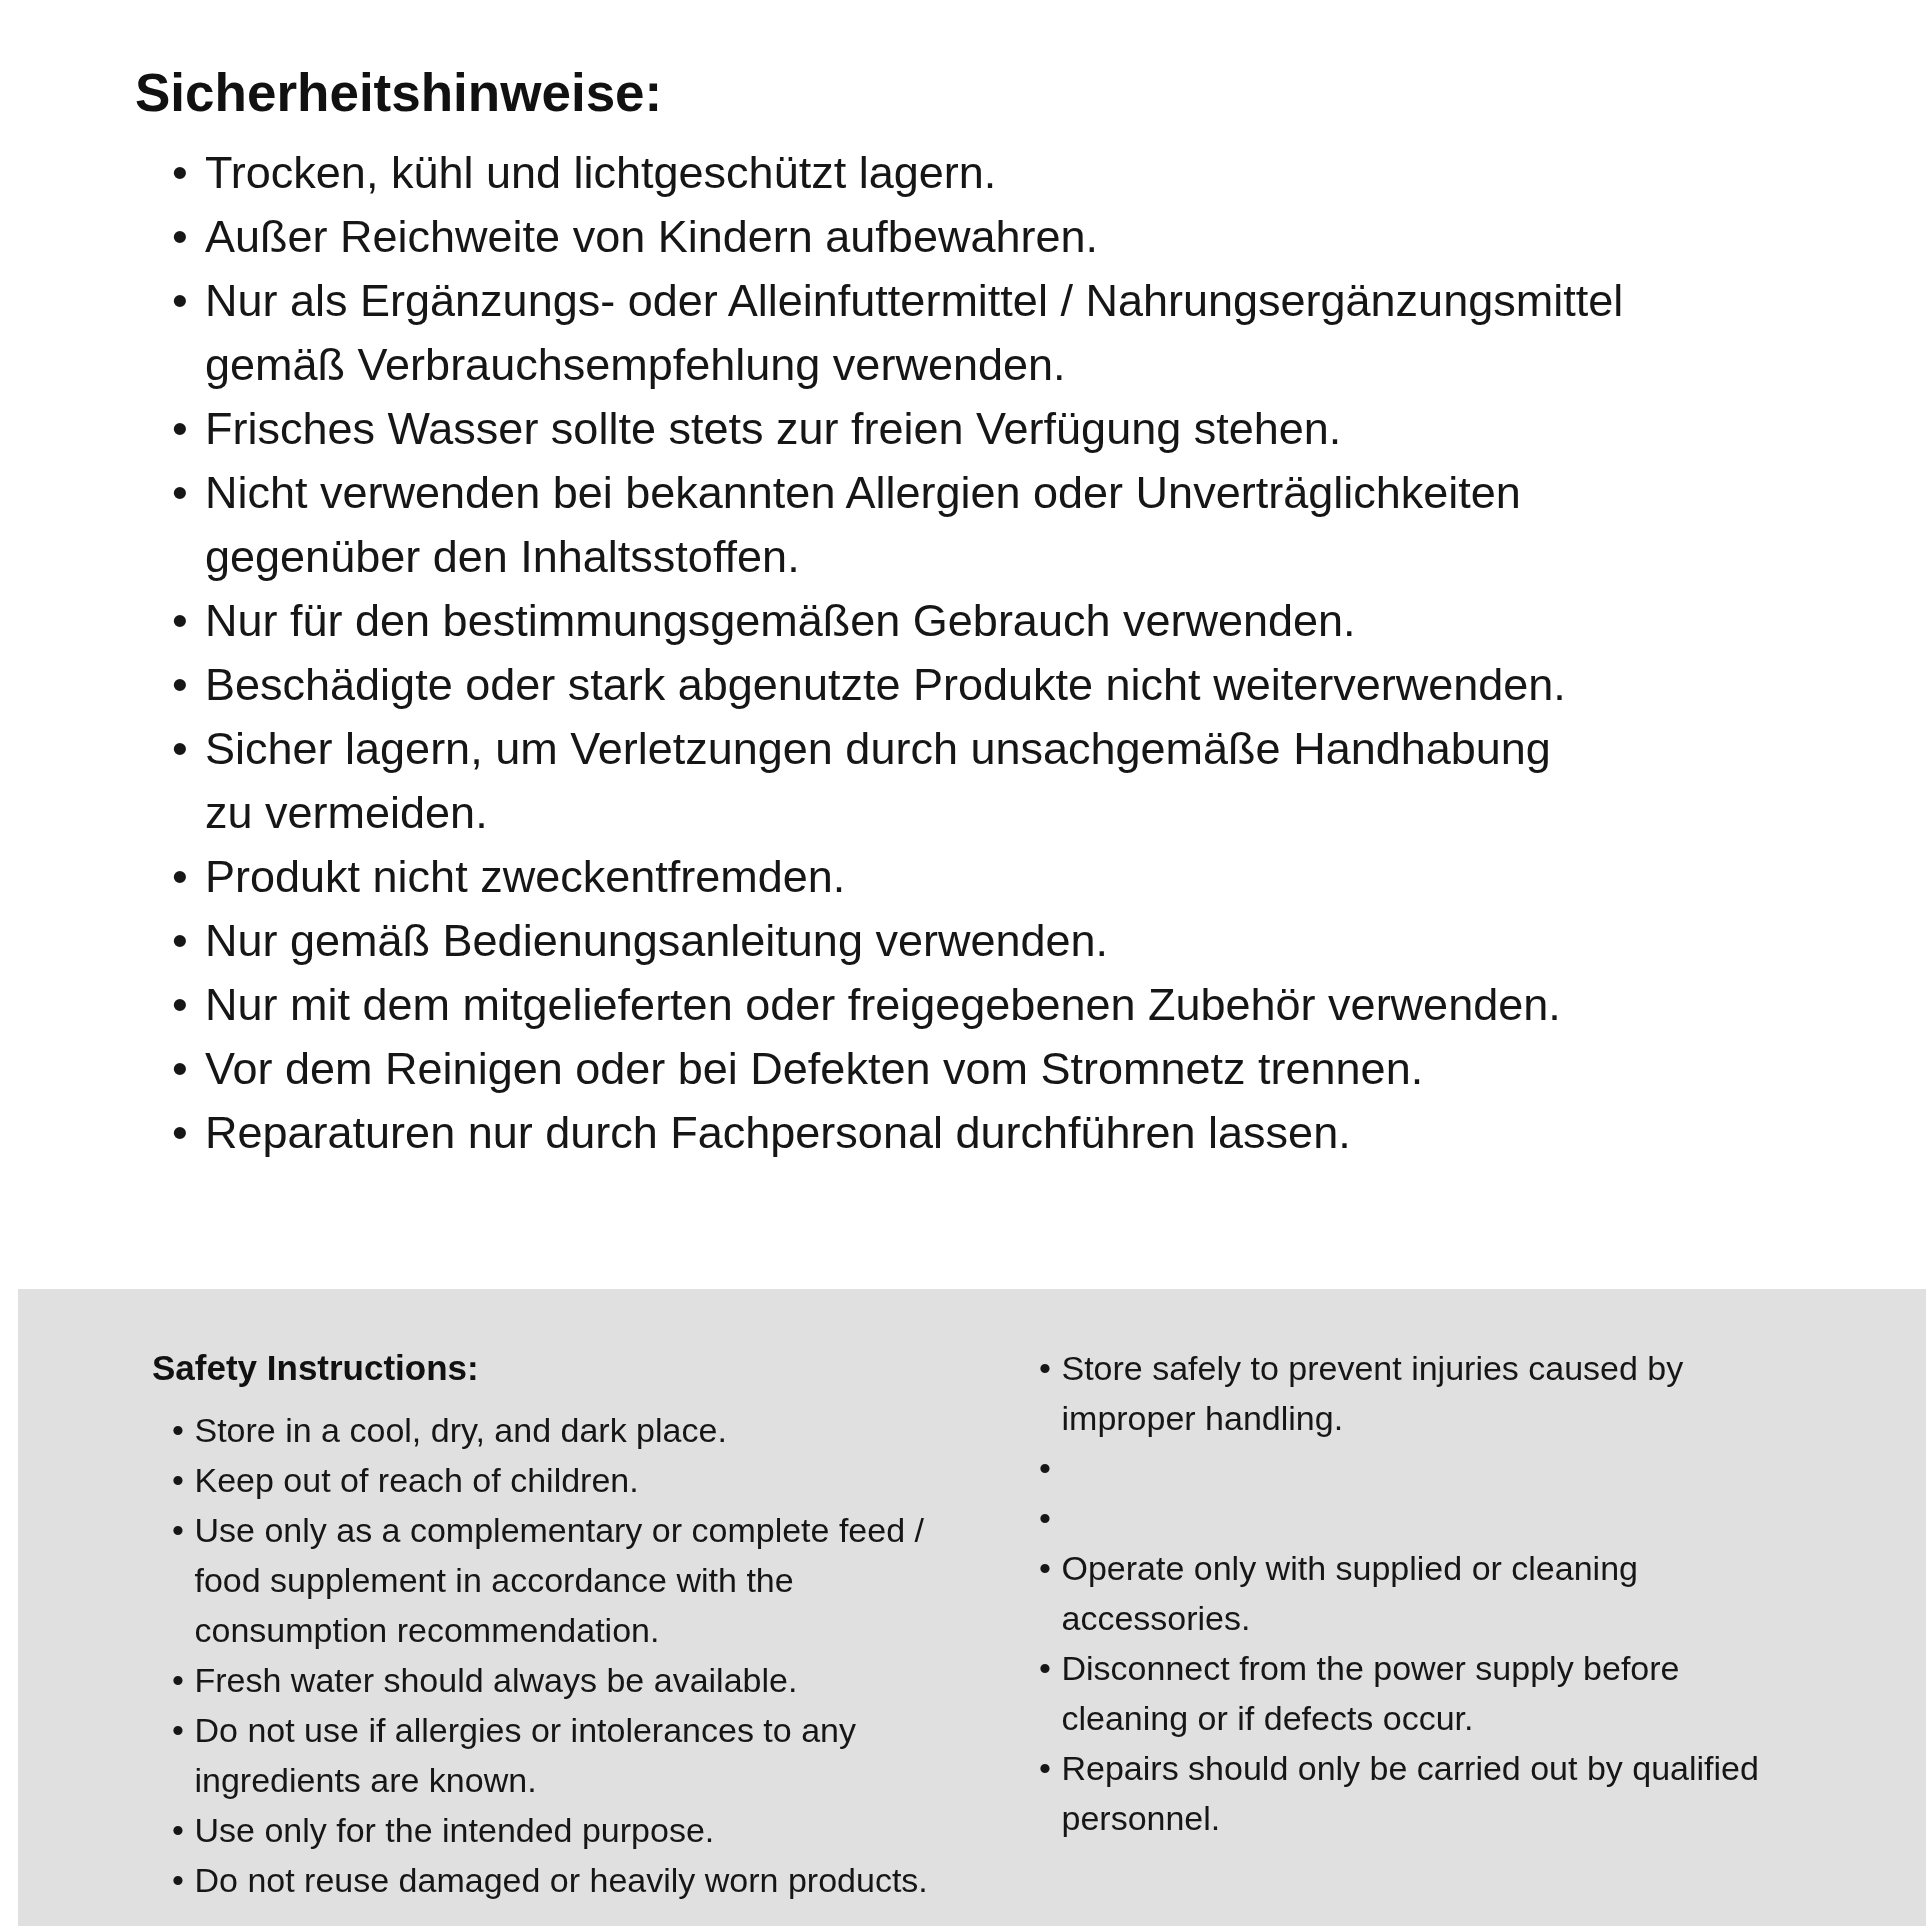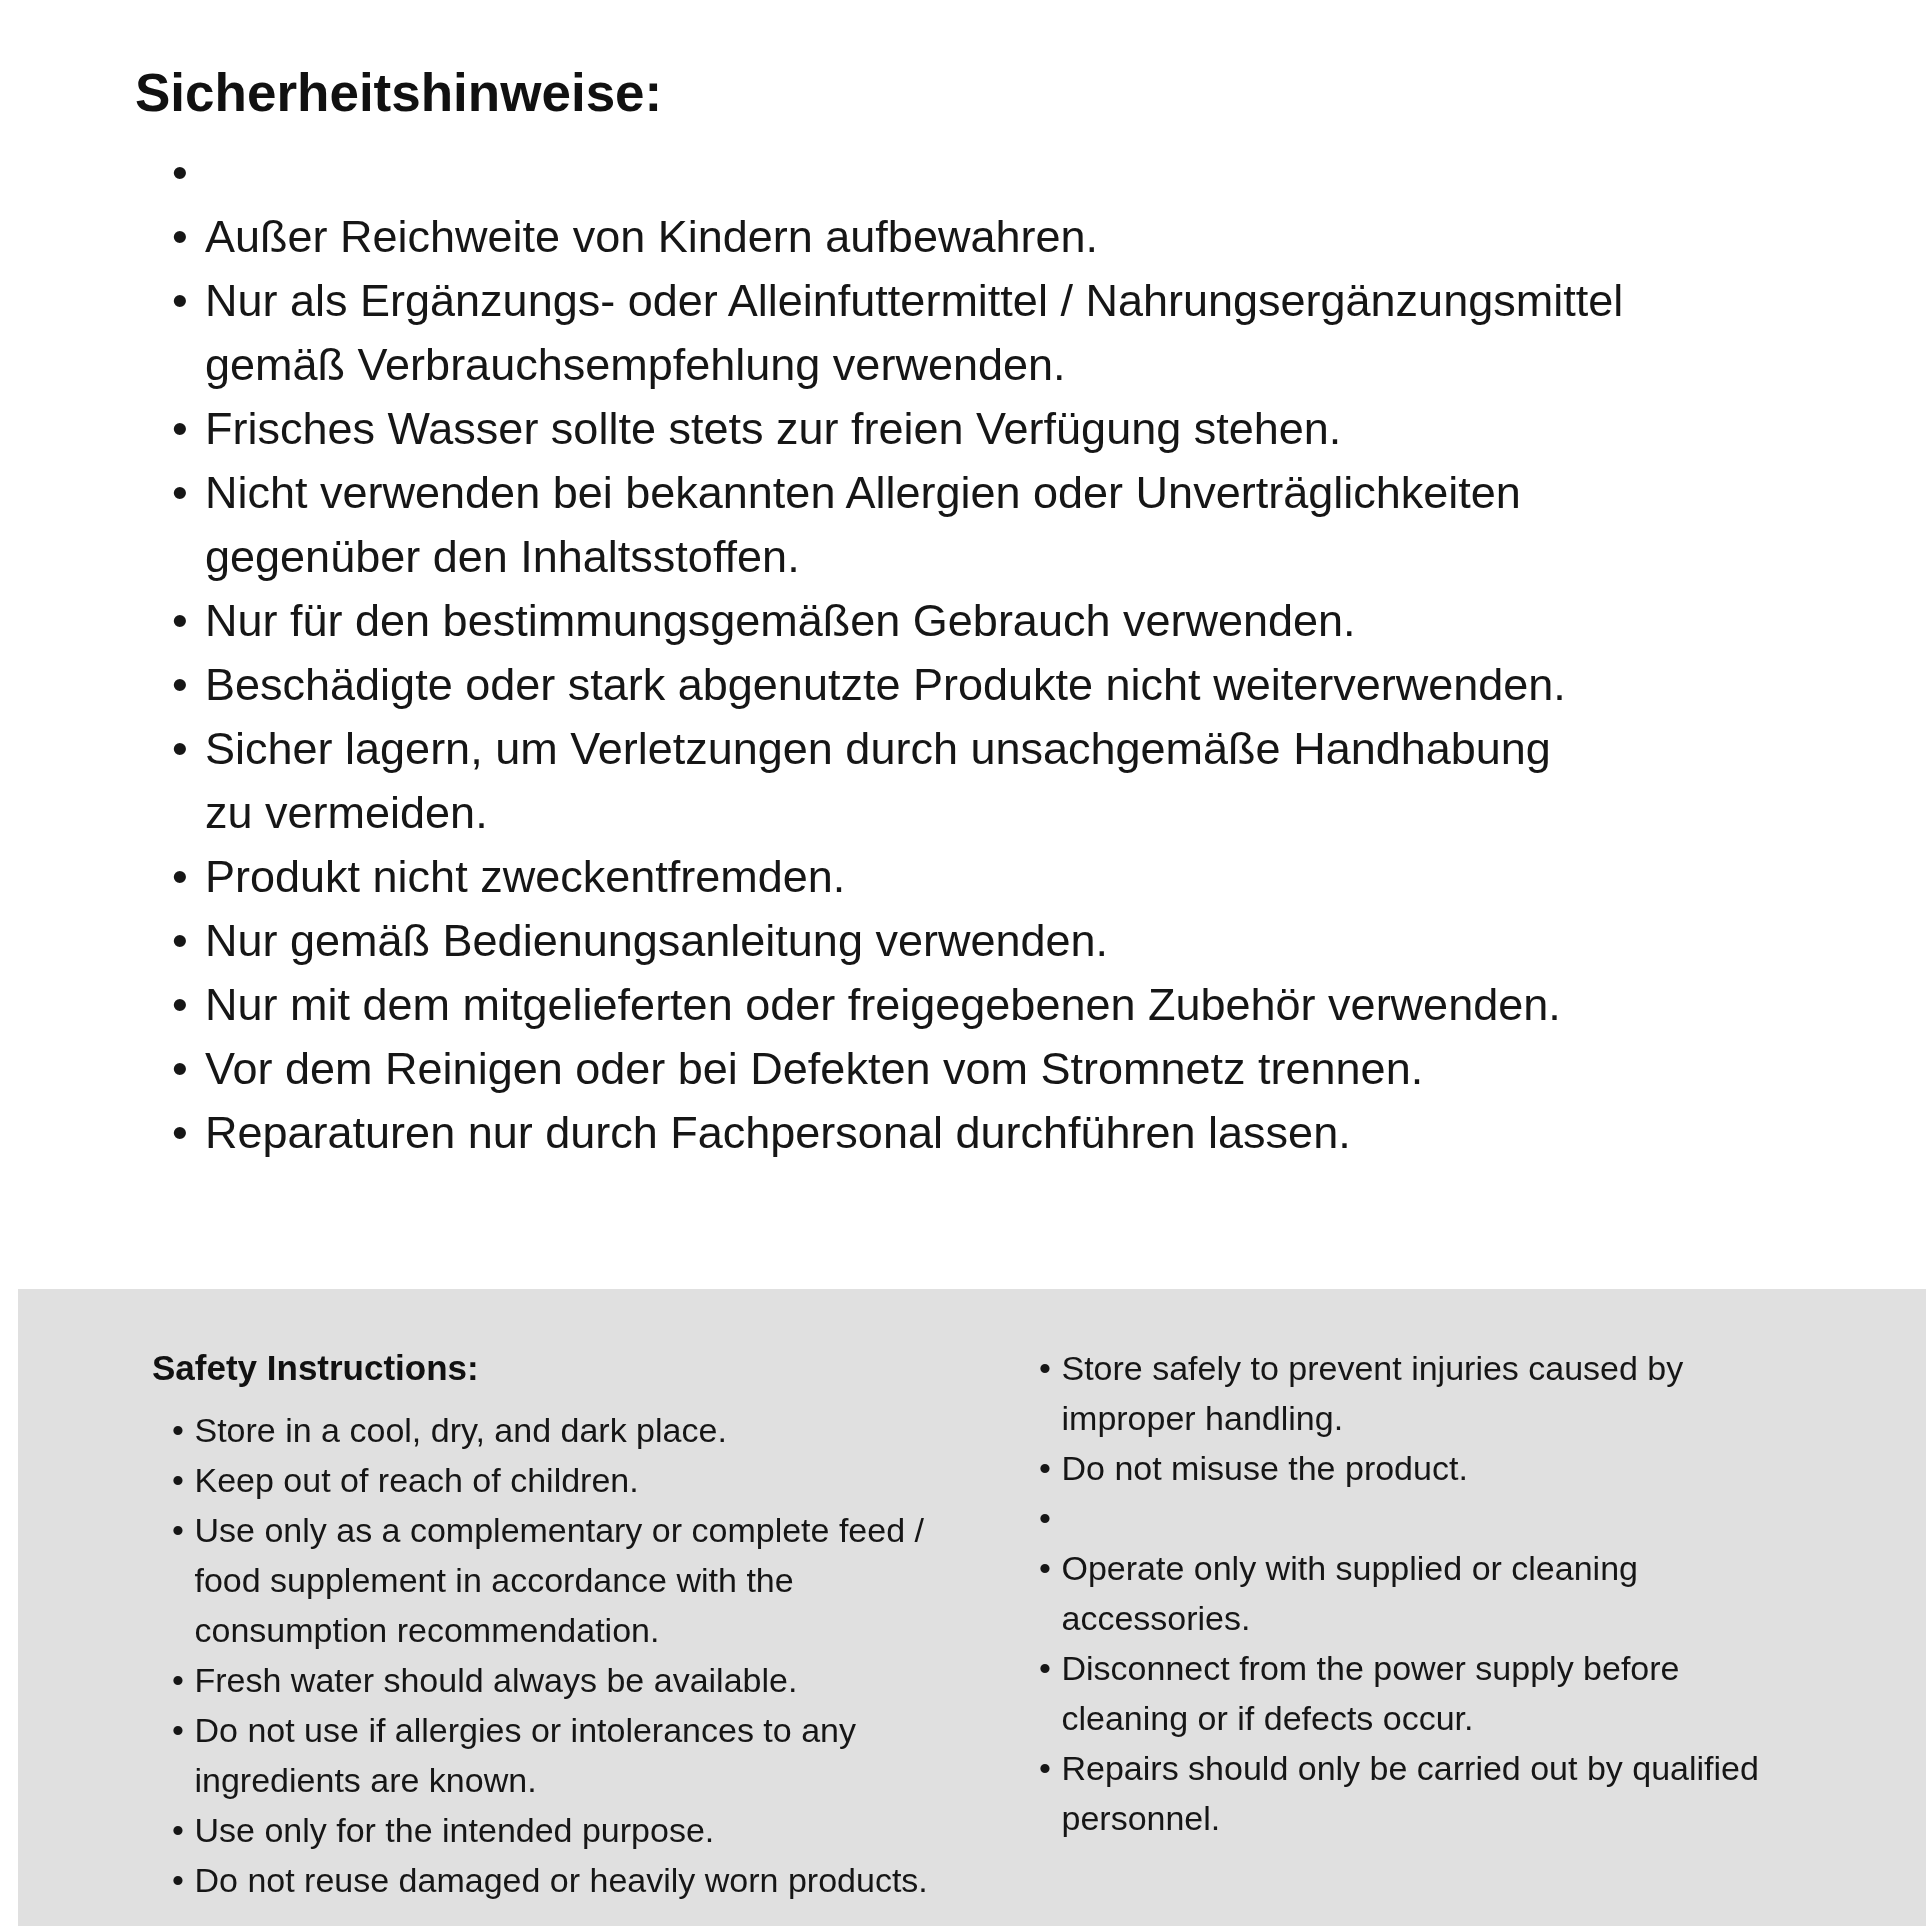--- a/index.html
+++ b/index.html
@@ -99,20 +99,21 @@
 </head>
 <body>
 
 <div class="page">
 
   <section class="de-section">
     <h1 class="de-title">Sicherheitshinweise:</h1>
     <div class="de-list">
       <div class="row">
         <span class="dot">•</span>
+        <span class="txt">Trocken, kühl und lichtgeschützt lagern.</span>
       </div>
       <div class="row">
         <span class="dot">•</span>
         <span class="txt">Außer Reichweite von Kindern aufbewahren.</span>
       </div>
       <div class="row">
         <span class="dot">•</span>
         <span class="txt">Nur als Ergänzungs- oder Alleinfuttermittel / Nahrungsergänzungsmittel
 gemäß Verbrauchsempfehlung verwenden.</span>
       </div>
@@ -202,21 +203,20 @@
 
     <div class="en-col-right">
       <div class="en-list">
         <div class="row">
           <span class="dot">•</span>
           <span class="txt">Store safely to prevent injuries caused by
 improper handling.</span>
         </div>
         <div class="row">
           <span class="dot">•</span>
-          <span class="txt">Do not misuse the product.</span>
         </div>
         <div class="row">
           <span class="dot">•</span>
         </div>
         <div class="row">
           <span class="dot">•</span>
           <span class="txt">Operate only with supplied or cleaning
 accessories.</span>
         </div>
         <div class="row">

